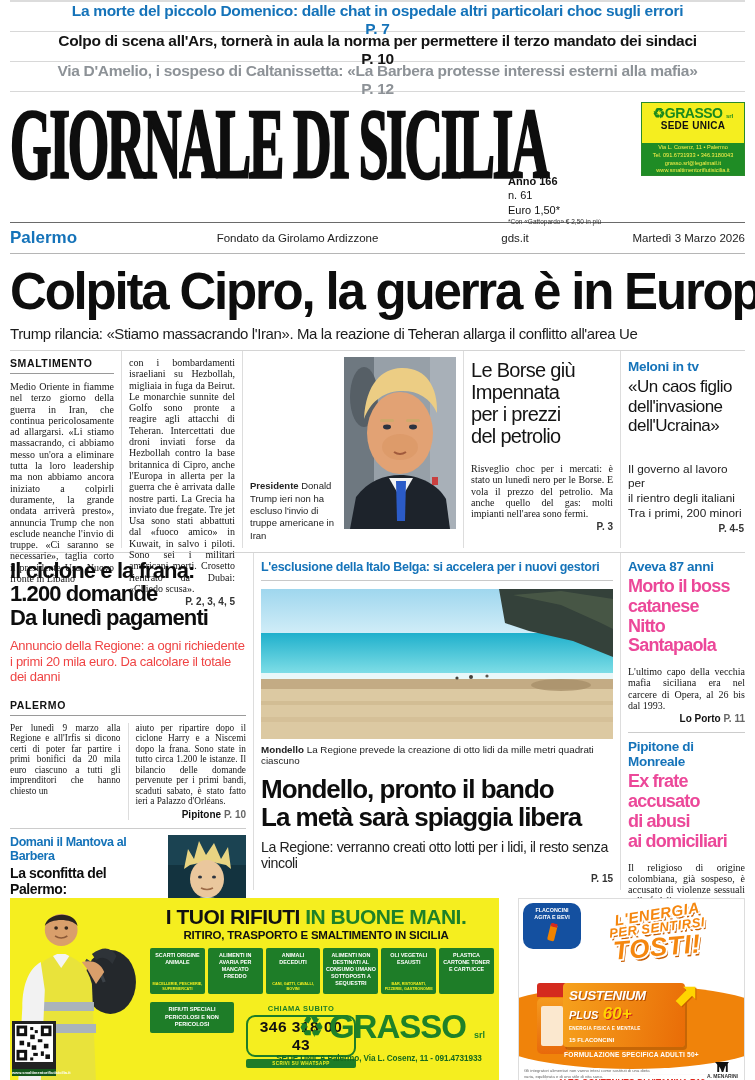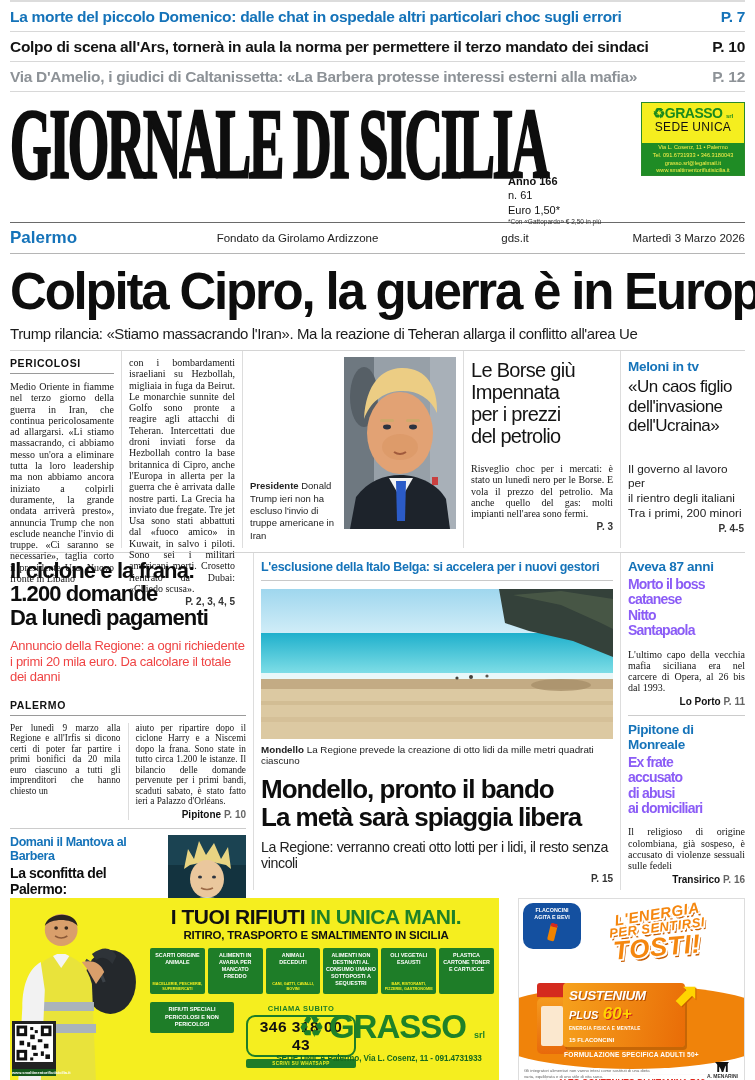--- a/index.html
+++ b/index.html
@@ -2,35 +2,35 @@
 <html><head>
 <meta charset="utf-8">
 <style>
   * { margin:0; padding:0; box-sizing:border-box; }
   html,body { background:#fff; }
   body { font-family:"Liberation Sans",sans-serif; color:#111; }
   .page { position:relative; width:755px; height:1080px; margin:0 auto; background:#fff; overflow:hidden; }
 
   
   .teasers { border-top:2px solid #dcdcdc; margin:0 10px; }
-  .teaser-row { display:flex; justify-content:space-between; align-items:center; height:30px; border-bottom:1px solid #d8d8d8; font-weight:bold; font-size:15.5px; letter-spacing:-0.3px; }
+  .teaser-row { display:flex; justify-content:space-between; align-items:center; height:30px; border-bottom:1px solid #d8d8d8; font-weight:bold; font-size:15.5px; letter-spacing:-0.3px;flex-direction:column; }
   .teaser-row .pg { flex:0 0 46px; text-align:right; }
   .t-blue { color:#1573b9; } .t-black { color:#141414; } .t-gray { color:#8d9297; }
 
   
   .masthead { position:relative; height:130px; margin:0 10px; }
   .logo { position:absolute; left:0; top:-4px; font-family:"Liberation Serif","DejaVu Serif",serif; font-weight:bold; font-size:92px; letter-spacing:-4px; white-space:nowrap; transform:scale(0.58,1.08); transform-origin:0 20%; color:#0e0e0e; -webkit-text-stroke:2.5px #0e0e0e; }
   .anno-block { position:absolute; left:498px; top:82px; font-size:11px; line-height:1.3; }
   .anno-block .b { font-weight:bold; }
   .price-note { font-size:6.5px; color:#333; margin-top:1px; }
   .gbox { position:absolute; right:0; top:10px; width:104px; height:74px; border:1px solid #2a8a2a; font-family:"Liberation Sans",sans-serif; }
   .gbox-top { background:#f5ee1f; height:40px; text-align:center; padding-top:3px; }
   .gbox-brand { color:#1a8a1d; font-weight:900; font-size:14px; letter-spacing:-0.5px; line-height:1; }
   .gbox-brand .sfx { font-size:6px; letter-spacing:0; }
-  .gbox-sub { font-weight:400; font-size:12px; color:#111; letter-spacing:0.3px; }
+  .gbox-sub { font-weight:700; font-size:10px; color:#111; letter-spacing:0.3px; }
   .gbox-bottom { background:#1f8c25; height:32px; color:#fdf24a; font-size:5.6px; line-height:1.4; text-align:center; padding-top:1px; }
 
   
   .dateline { margin:0 10px; height:32px; border-top:1px solid #6a6a6a; border-bottom:1px solid #b5b5b5; display:flex; align-items:center; font-size:11.5px; color:#222; }
   .dl-city { color:#1573b9; font-weight:bold; font-size:17px; flex:0 0 150px; }
   .dl-founder { flex:1; text-align:center; }
   .dl-site { flex:0 0 160px; text-align:center; }
   .dl-date { flex:0 0 150px; text-align:right; }
 
   
@@ -74,21 +74,21 @@
   .photo-player { width:78px; height:84px; margin-left:6px; }
 
   .b2-center { width:352px; padding-top:0; }
   .italo-kicker { color:#1573b9; font-weight:800; font-size:12.5px; letter-spacing:-0.3px; padding:7px 0 6px; border-bottom:1px solid #c9c9c9; margin-bottom:8px; }
   .photo-beach { width:352px; height:150px; display:block; }
   .beach-cap { font-size:9.8px; color:#222; margin:5px 0 10px; }
   .mondello-head { font-size:26px; font-weight:800; letter-spacing:-1px; line-height:1.07; margin-bottom:7px; color:#0d0d0d; }
   .mondello-deck { font-size:14.2px; letter-spacing:-0.4px; color:#222; }
 
   .b2-right { width:118px; padding-top:6px; }
-  .side-head { font-size:14px; font-weight:800; letter-spacing:-0.8px; line-height:1.1; margin:2px 0 10px; color:#8b5cf6; }
+  .side-head { font-size:18px; font-weight:800; letter-spacing:-0.8px; line-height:1.1; margin:2px 0 10px; color:#ec4899; }
   .side-body { margin-top:4px; }
 
   
   .ads { display:flex; margin:8px 10px 0; gap:19px; }
   .ad-grasso { position:relative; width:489px; height:184px; background:#f5ee1f; overflow:hidden; }
   .adg-head { position:absolute; left:128px; top:8px; width:356px; text-align:center; font-weight:900; font-size:21px; letter-spacing:-0.5px; line-height:1; }
   .adg-head .grn { color:#1e8128; }
   .adg-sub { position:absolute; left:128px; top:31px; width:356px; text-align:center; font-weight:800; font-size:11.5px; letter-spacing:-0.2px; color:#111; }
   .adg-boxes { position:absolute; left:140px; top:50px; width:344px; display:flex; gap:3px; align-items:stretch; }
   .adg-box { flex:1; background:#1e7d28; border-radius:2px; color:#fff; font-weight:800; font-size:5.4px; line-height:1.3; text-align:center; padding:4px 2px 2px; display:flex; flex-direction:column; justify-content:space-between; min-height:46px; }
@@ -143,21 +143,21 @@
   <div class="teasers">
     <div class="teaser-row t-blue">
       <span>La morte del piccolo Domenico: dalle chat in ospedale altri particolari choc sugli errori</span>
       <span class="pg">P. 7</span>
     </div>
     <div class="teaser-row t-black">
       <span>Colpo di scena all'Ars, tornerà in aula la norma per permettere il terzo mandato dei sindaci</span>
       <span class="pg">P. 10</span>
     </div>
     <div class="teaser-row t-gray">
-      <span>Via D'Amelio, i giudici di Caltanissetta: «La Barbera protesse interessi esterni alla mafia»</span>
+      <span>Via D'Amelio, i sospeso di Caltanissetta: «La Barbera protesse interessi esterni alla mafia»</span>
       <span class="pg">P. 12</span>
     </div>
   </div>
 
   <div class="masthead">
     <div class="logo">GIORNALE DI SICILIA</div>
     <div class="anno-block">
       <div class="b">Anno 166</div>
       <div>n. 61</div>
       <div>Euro 1,50*</div>
@@ -182,21 +182,21 @@
     <span class="dl-founder">Fondato da Girolamo Ardizzone</span>
     <span class="dl-site">gds.it</span>
     <span class="dl-date">Martedì 3 Marzo 2026</span>
   </div>
 
   <div class="lead-headline">Colpita Cipro, la guerra è in Europa</div>
   <div class="lead-deck">Trump rilancia: «Stiamo massacrando l'Iran». Ma la reazione di Teheran allarga il conflitto all'area Ue</div>
 
   <div class="band band-main">
     <div class="col-a">
-      <div class="kicker-rule">PERICOLOSI</div>
+      <div class="kicker-rule">SMALTIMENTO</div>
       <div class="serif">Medio Oriente in fiamme nel terzo giorno della guerra in Iran, che continua pericolosamente ad allargarsi. «Li stiamo massacrando, ci abbiamo messo un'ora a eliminare tutta la loro leadership ma non abbiamo ancora iniziato a colpirli duramente, la grande ondata arriverà presto», annuncia Trump che non esclude neanche l'invio di truppe. «Ci saranno se necessarie», taglia corto il presidente Usa. Nuovo fronte in Libano</div>
     </div>
     <div class="vr"></div>
     <div class="col-b">
       <div class="serif">con i bombardamenti israeliani su Hezbollah, migliaia in fuga da Beirut. Le monarchie sunnite del Golfo sono pronte a reagire agli attacchi di Teheran. Intercettati due droni inviati forse da Hezbollah contro la base britannica di Cipro, anche l'Europa in allerta per la guerra che è arrivata dalle nostre parti. La Grecia ha inviato due fregate. Tre jet Usa sono stati abbattuti dal «fuoco amico» in Kuwait, in salvo i piloti. Sono sei i militari americani morti. Crosetto rientrato da Dubai: «Chiedo scusa».</div>
       <div class="pgref">P. 2, 3, 4, 5</div>
     </div>
     <div class="vr"></div>
     <div class="media-col">
       <div class="caption">
@@ -387,21 +387,21 @@
               <rect x="12" y="19" width="3" height="2" fill="#111"></rect>
                 <rect x="17" y="18" width="2" height="3" fill="#111"></rect>
               <rect x="20" y="20" width="3" height="3" fill="#111"></rect>
                 <rect x="10" y="22" width="2" height="2" fill="#111"></rect>
             </svg>
           </div>
           <div class="qr-site">www.smaltimentorifiutisicilia.it</div>
         </div>
       </div>
 
-      <div class="adg-head"><span>I TUOI RIFIUTI</span><span class="grn"> IN UNICA MANI.</span></div>
+      <div class="adg-head"><span>I TUOI RIFIUTI</span><span class="grn"> IN BUONE MANI.</span></div>
       <div class="adg-sub">RITIRO, TRASPORTO E SMALTIMENTO IN SICILIA</div>
 
       <div class="adg-boxes">
         <div class="adg-box">
             <span>SCARTI ORIGINE ANIMALE</span>
             <span class="adg-note">MACELLERIE, PESCHERIE, SUPERMERCATI</span>
           </div>
         <div class="adg-box">
             <span>ALIMENTI IN AVARIA PER MANCATO FREDDO</span>
             <span class="adg-note"></span>

